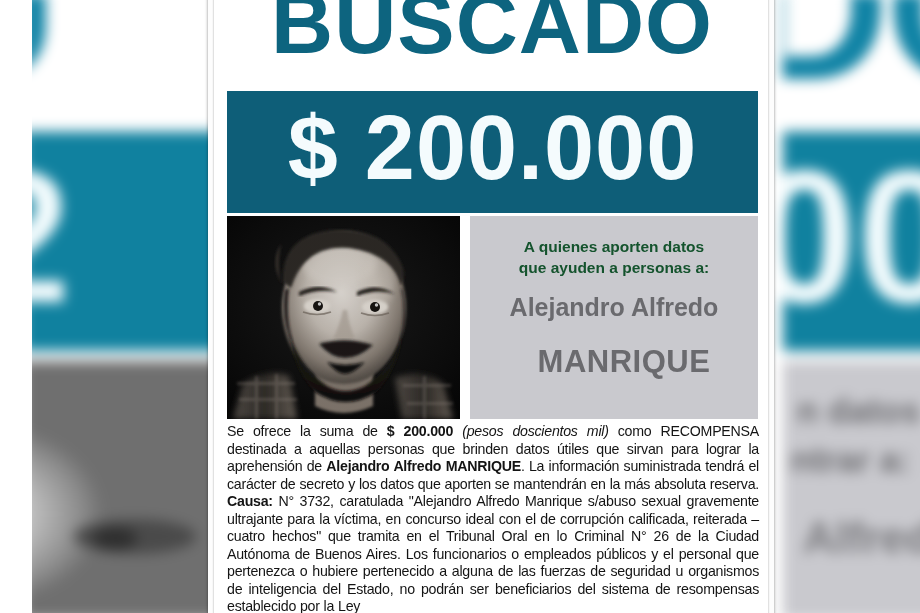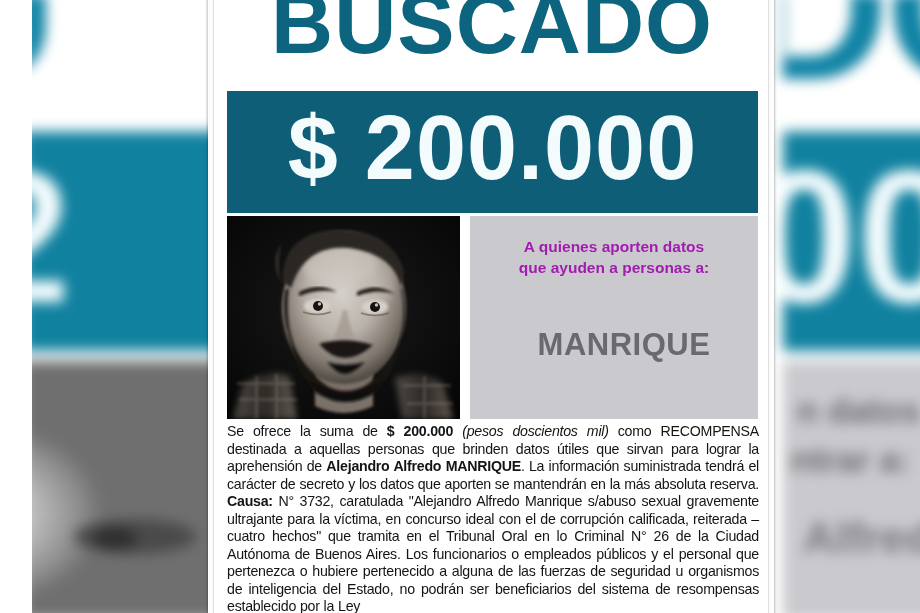--- a/index.html
+++ b/index.html
@@ -219,37 +219,37 @@
     width: 288px; height: 203px;
     background: #c9c9ce;
   }
   .info-lead {
     position: absolute;
     left: 0; top: 20px;
     width: 288px;
     text-align: center;
     font-size: 15.5px;
     font-weight: 700;
-    color: #a21caf;
+    color: #14532d;
     line-height: 1.38;
   }
   .info-name-1 {
     position: absolute;
     left: 0; top: 78px;
     width: 288px;
     text-align: center;
     font-size: 25px;
     font-weight: 700;
     color: #6a6a6e;
     line-height: 1.1;
     white-space: nowrap;
   }
   .info-name-2 {
     position: absolute;
-    left: 0; top: 112px;
+    left: 0; top: 129px;
     width: 308px;
     text-align: center;
     font-size: 31px;
     font-weight: 700;
     color: #6a6a6e;
     letter-spacing: 0.5px;
     line-height: 1.1;
     white-space: nowrap;
   }
 
@@ -391,20 +391,21 @@
           <rect width="233" height="203" fill="none"></rect>
           <path d="M0 0 H233 V203 H0 Z" fill="url(#bgd)" opacity="0.12"></path>
         </svg>
       </div>
 
       <div class="info-panel">
         <div class="info-lead">
           <span>A quienes aporten datos</span><br>
           <span>que ayuden a personas a:</span>
         </div>
+        <div class="info-name-1">Alejandro Alfredo</div>
         <div class="info-name-2">MANRIQUE</div>
       </div>
 
     </div>
 
     <div class="body-copy">
       <span>Se ofrece la suma de </span><b>$ 200.000</b><span> </span><i>(pesos doscientos mil)</i><span> como RECOMPENSA destinada a aquellas  personas que brinden datos útiles que sirvan para lograr la aprehensión de </span><b>Alejandro Alfredo MANRIQUE</b><span>. La información suministrada tendrá el carácter de secreto y los datos que aporten se mantendrán en la más absoluta reserva. </span><b>Causa:</b><span> N° 3732, caratulada "Alejandro Alfredo Manrique s/abuso sexual gravemente ultrajante para la víctima, en concurso ideal con el de corrupción calificada, reiterada –cuatro hechos" que tramita en el Tribunal Oral en lo Criminal N° 26 de la Ciudad Autónoma de Buenos Aires. Los funcionarios  o empleados públicos y el personal que pertenezca o hubiere pertenecido a alguna de las fuerzas de seguridad u organismos de inteligencia del Estado, no podrán ser beneficiarios del sistema de resompensas establecido por la Ley</span>
     </div>
 
   </div>

